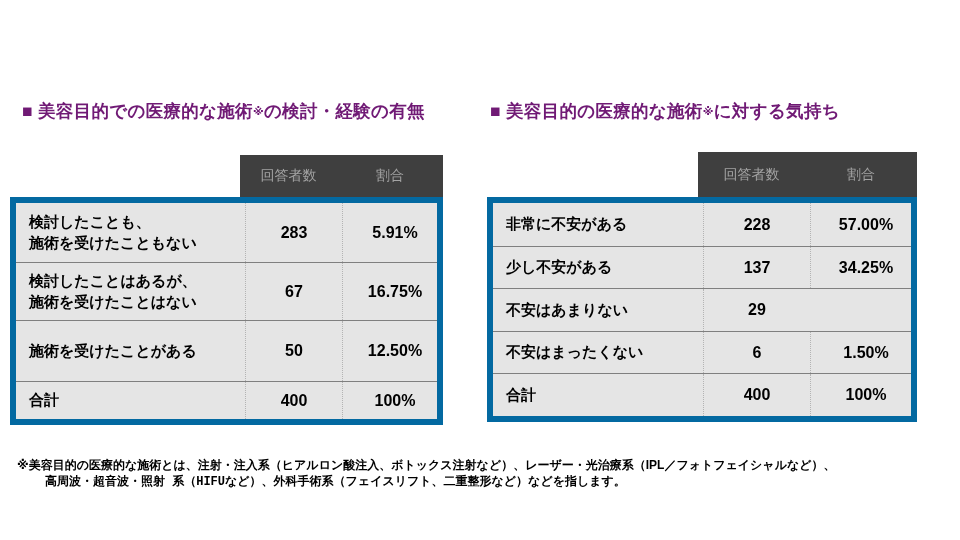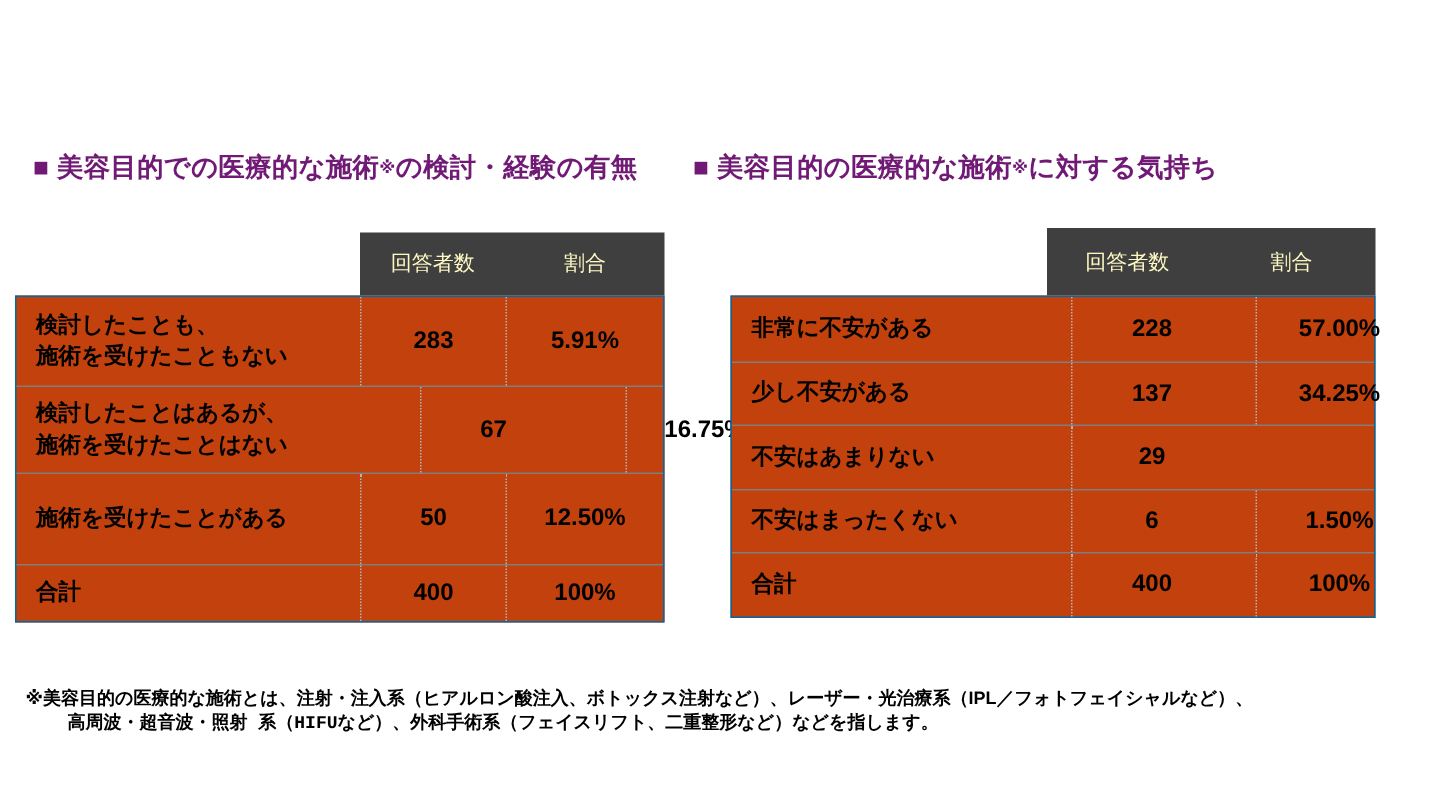--- a/index.html
+++ b/index.html
@@ -14,52 +14,52 @@
   .title {
     position: absolute;
     top: 99px;
     font-size: 17.5px;
     font-weight: 700;
     color: #701a75;
     letter-spacing: 0.3px;
     white-space: nowrap;
   }
   #title-left  { left: 22px; }
-  #title-right { left: 462px; }
+  #title-right { left: 490px; }
   .title .note-mark { font-size: 11px; vertical-align: 2px; }
 
   .tbl { position: absolute; }
   #table-left  { left: 10px;  top: 155px; width: 433px; }
   #table-right { left: 487px; top: 152px; width: 430px; }
 
   .tbl-hdr {
     background: #3f3f3f;
-    color: #fef9c3;
+    color: #a3a3a3;
     display: grid;
     box-sizing: border-box;
   }
   #table-left  .tbl-hdr { margin-left: 230px; height: 42px; grid-template-columns: 97px 106px; }
   #table-right .tbl-hdr { margin-left: 211px; height: 45px; grid-template-columns: 107px 112px; }
   .hdr-cell {
     display: flex; align-items: center; justify-content: center;
     font-size: 14px; font-weight: 400;
   }
 
   .tbl-body {
-    border: 1px solid #0369a1;
+    border: 6px solid #0369a1;
     box-sizing: border-box;
-    background: #c2410c;
+    background: #e5e5e5;
   }
   .row { display: grid; box-sizing: border-box; }
   .row + .row { border-top: 1px solid #7f7f7f; }
   #table-left  .row { grid-template-columns: 229px 97px 105px; }
-  #table-right .row { grid-template-columns: 210px 107px 111px; gap: 16px; }
+  #table-right .row { grid-template-columns: 210px 107px 111px; }
 
   #table-left .row:nth-child(1) { height: 59px; }
-  #table-left .row:nth-child(2) { height: 58px; gap: 40px; }
+  #table-left .row:nth-child(2) { height: 58px; }
   #table-left .row:nth-child(3) { height: 61px; }
   #table-left .row:nth-child(4) { height: 38px; }
 
   #table-right .row:nth-child(1) { height: 43px; }
   #table-right .row:nth-child(2) { height: 42px; }
   #table-right .row:nth-child(3) { height: 43px; }
   #table-right .row:nth-child(4) { height: 42px; }
   #table-right .row:nth-child(5) { height: 43px; }
 
   .cell { display: flex; align-items: center; box-sizing: border-box; }

